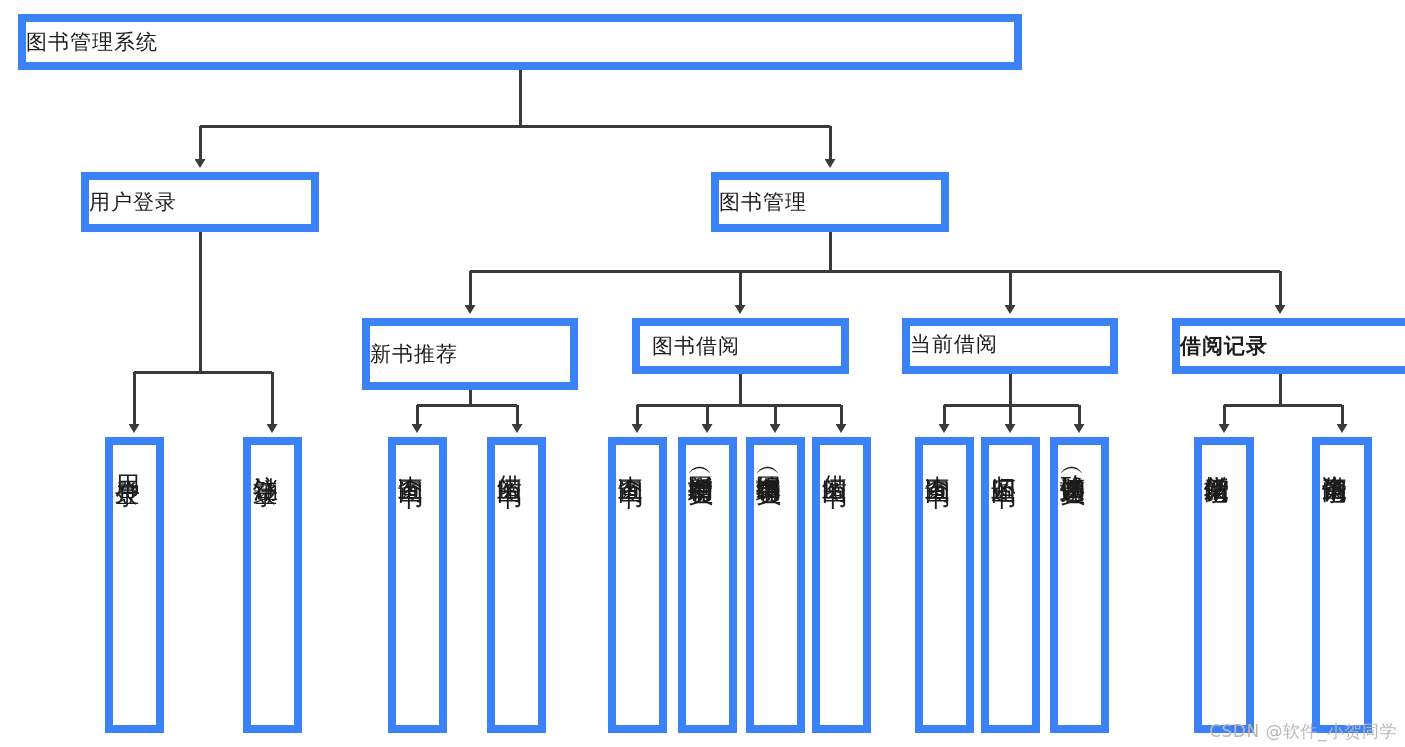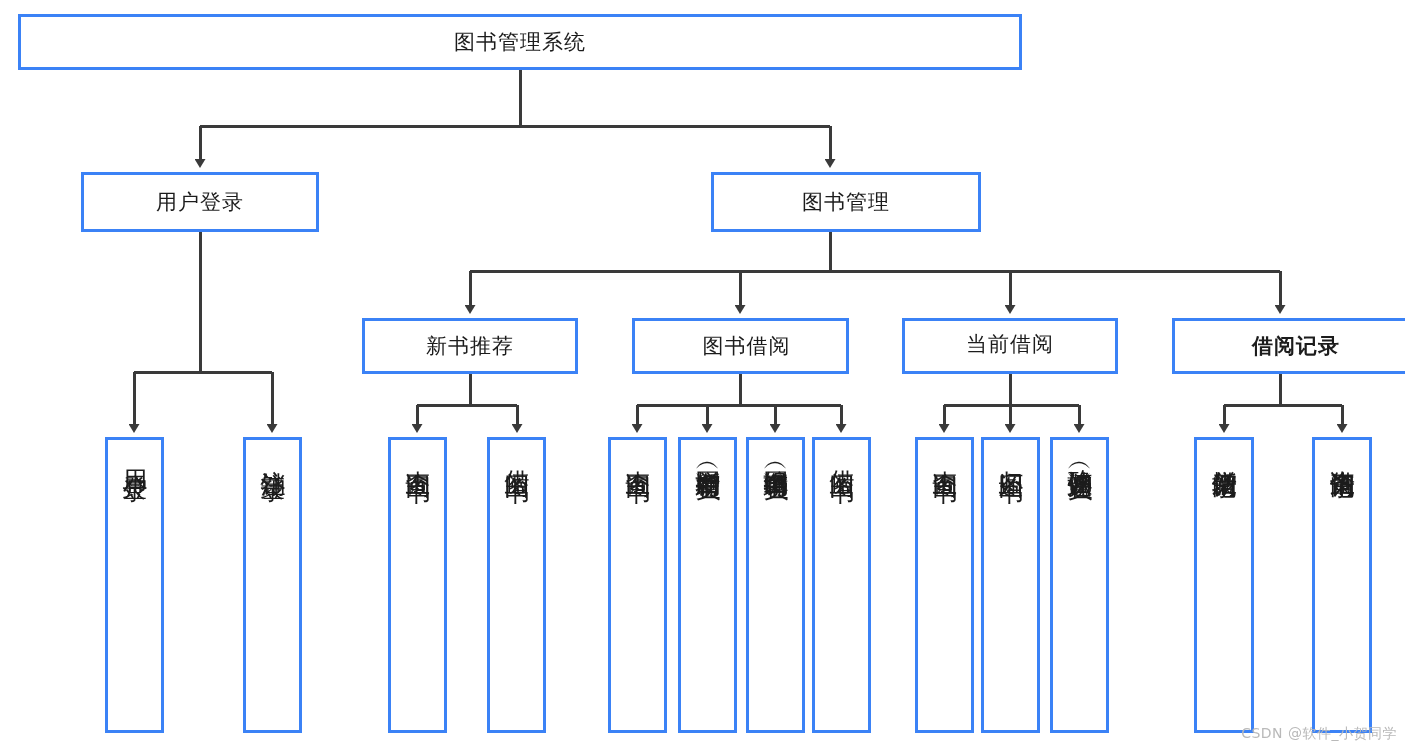--- a/index.html
+++ b/index.html
@@ -19,24 +19,23 @@
     position:absolute;
     left:0; top:0;
     width:1405px;
     height:747px;
     pointer-events:none;
   }
   .node{
     position:absolute;
     box-sizing:border-box;
     background:#ffffff;
-    border:3px solid #3b82f6;
+    border:8px solid #3b82f6;
     display:flex;
     align-items:center;
-    justify-content:center;
     text-align:center;
     z-index:2;
   }
   .node .label{
     font-size:21px;
     line-height:1.25;
     letter-spacing:1px;
     color:#1c1c1c;
     white-space:nowrap;
   }
@@ -53,21 +52,21 @@
     white-space:nowrap;
   }
   .node.vertical.tall .label{
     font-size:25px;
     letter-spacing:1px;
   }
   #watermark{
     position:absolute;
     right:8px;
     bottom:4px;
-    font-size:14px;
+    font-size:17px;
     color:#b9b9b9;
     letter-spacing:0.5px;
     z-index:5;
     white-space:nowrap;
   }
 </style>
 </head>
 <body>
 
 <div id="canvas">
@@ -122,25 +121,25 @@
     </g>
   </svg>
 
   <div class="node" style="left: 18px; top: 14px; width: 1004px; height: 56px;">
     <span class="label">图书管理系统</span>
   </div>
 
   <div class="node" style="left: 81px; top: 172px; width: 238px; height: 60px;">
     <span class="label">用户登录</span>
   </div>
-  <div class="node" style="left: 711px; top: 172px; width: 270px; height: 60px;">
+  <div class="node" style="left: 711px; top: 172px; width: 238px; height: 60px;">
     <span class="label">图书管理</span>
   </div>
 
-  <div class="node" style="left: 362px; top: 318px; width: 216px; height: 56px;">
+  <div class="node" style="left: 362px; top: 318px; width: 216px; height: 72px;">
     <span class="label">新书推荐</span>
   </div>
   <div class="node" style="left: 632px; top: 318px; width: 217px; height: 56px; padding-left: 12px;">
     <span class="label">图书借阅</span>
   </div>
   <div class="node" style="left: 902px; top: 318px; width: 216px; height: 56px; font-family: Liberation Mono, monospace;">
     <span class="label">当前借阅</span>
   </div>
   <div class="node" style="left: 1172px; top: 318px; width: 248px; height: 56px; font-weight: bold;">
     <span class="label">借阅记录</span>

